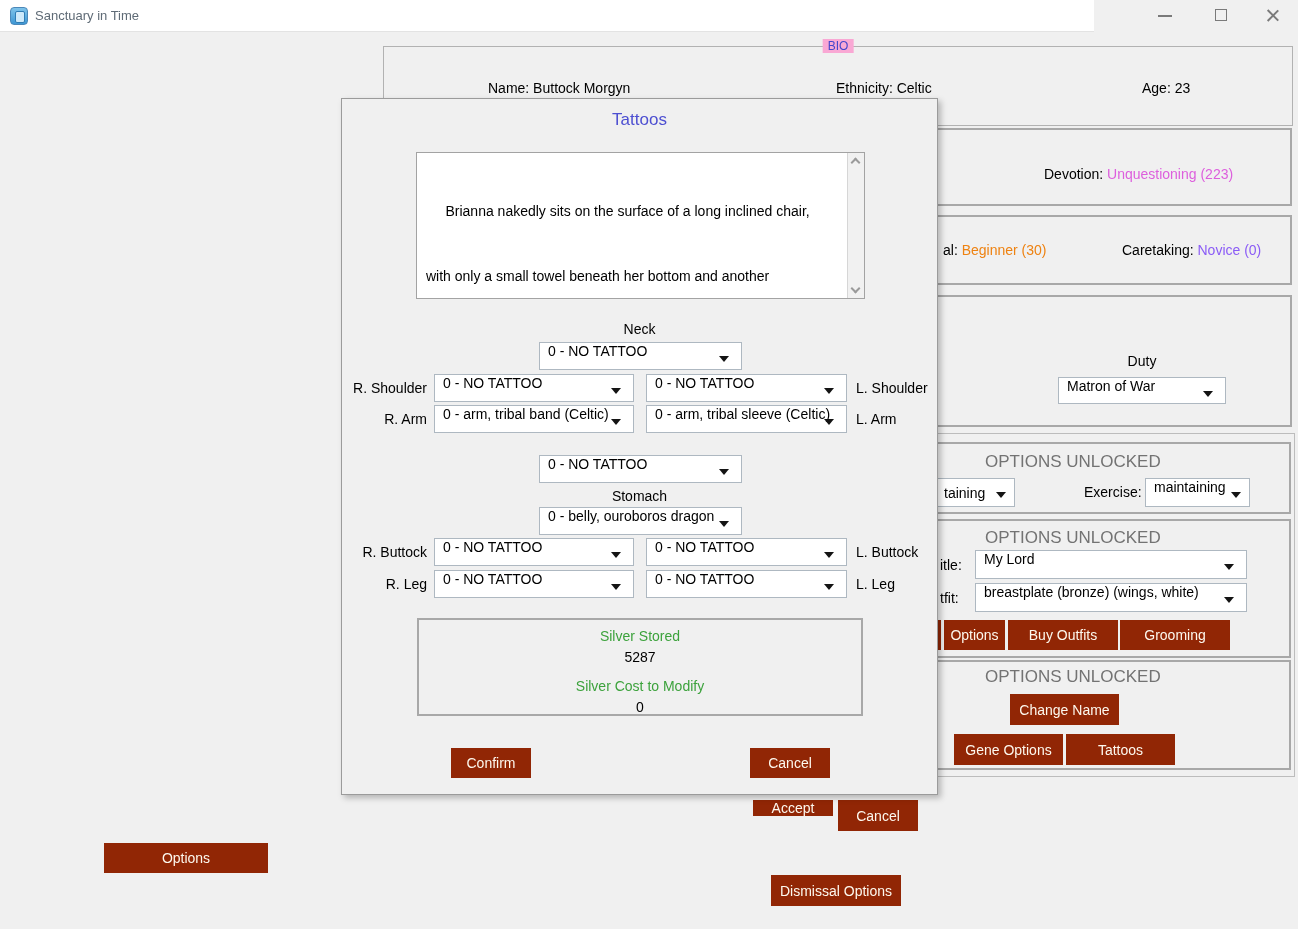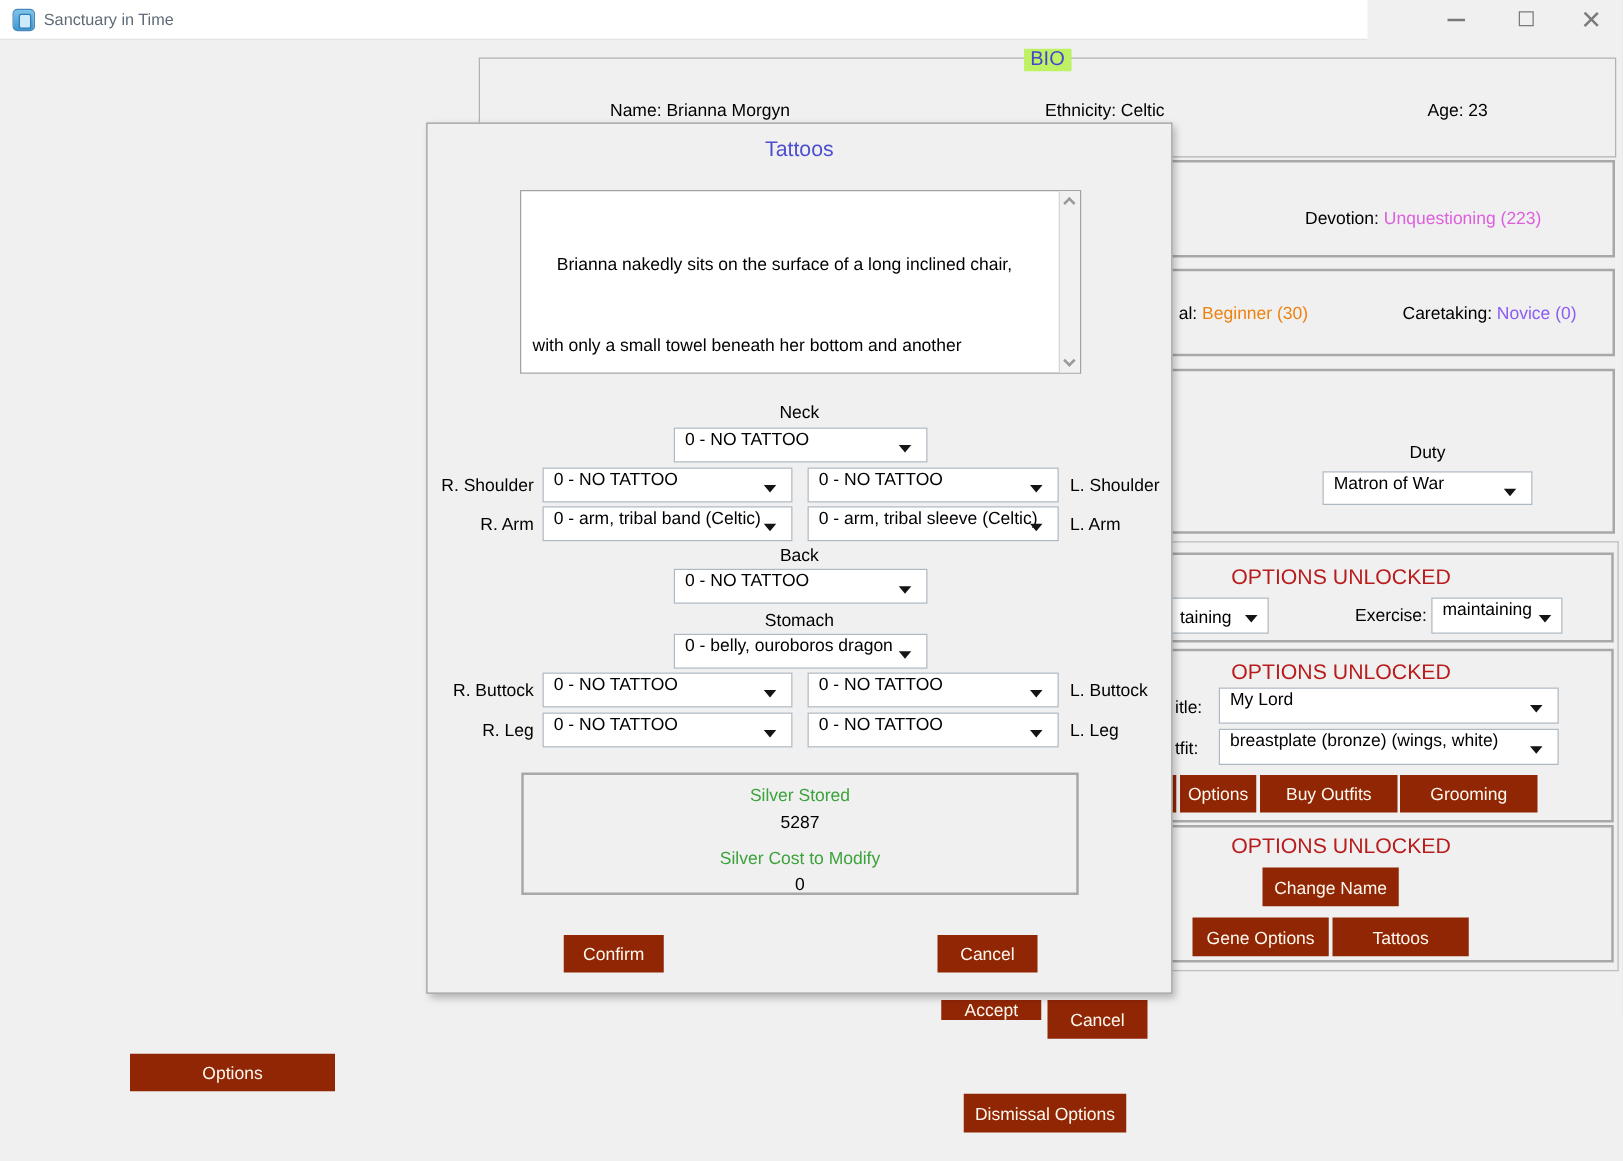--- a/index.html
+++ b/index.html
@@ -25,23 +25,23 @@
   .gbox { position:absolute; border:2px solid #a8a8a8; background:transparent; }
   .lbl { position:absolute; font-size:14px; color:#000; white-space:nowrap; }
   .btn { position:absolute; background:#912605; color:#fdf8ee; font-size:14px; border:none;
          display:flex; align-items:center; justify-content:center; cursor:pointer;
          font-family:"Liberation Sans", sans-serif; white-space:nowrap; }
   .dd { position:absolute; background:#ffffff; border:1px solid #aeb8c1; display:flex; align-items:flex-start;
         font-size:14px; color:#000; padding-left:8px; cursor:pointer; white-space:nowrap; overflow:hidden; }
   .arr { position:absolute; right:12px; top:13px; width:0; height:0;
          border-left:5px solid transparent; border-right:5px solid transparent; border-top:6px solid #141414; }
   .arr-near { right:8px; }
-  .hdr-green { position:absolute; color:#b91c1c; font-size:17px; text-align:center; white-space:nowrap; }
-  .legend { position:absolute; top:-8px; left:50%; transform:translateX(-50%); background:#bef264;
-            padding:0 5px; font-size:16px; color:#4646cc; }
+  .hdr-green { position:absolute; color:#737373; font-size:17px; text-align:center; white-space:nowrap; }
+  .legend { position:absolute; top:-8px; left:50%; transform:translateX(-50%); background:#f9a8d4;
+            padding:0 5px; font-size:12px; color:#4646cc; }
   
   .modal { position:absolute; left:341px; top:98px; width:597px; height:697px; background:#f0f0f0;
            border:1px solid #9b9b9b; box-shadow:3px 3px 6px rgba(0,0,0,0.25); }
   .modal-title { position:absolute; top:11px; left:0; width:100%; text-align:center;
                  font-size:17px; color:#4d4fd1; }
   .descbox { position:absolute; left:74px; top:53px; width:449px; height:147px; background:#fff;
              border:1px solid #a3a3a3; }
   .desc-text { position:absolute; left:0; top:0; right:17px; bottom:0; padding:5px 4px 4px 9px;
                font-size:14px; line-height:21.5px; white-space:pre; overflow:hidden; color:#000; }
   .sbar { position:absolute; right:0; top:0; bottom:0; width:17px; background:#f1f1f1;
@@ -66,21 +66,21 @@
   <div class="titlebar">
     <div class="app-icon"></div>
     <div class="win-title">Sanctuary in Time</div>
     <div class="wc wc-min"></div>
     <div class="wc wc-max"></div>
     <div class="wc wc-close"></div>
   </div>
 
   <div class="gbox" style="left:383px; top:46px; width:910px; height:80px; border-width:1px; border-color:#b2b2b2;">
     <div class="legend">BIO</div>
-    <div class="lbl" style="left:104px; top:33px;">Name: Brianna Morgyn</div>
+    <div class="lbl" style="left:104px; top:33px;">Name: Buttock Morgyn</div>
     <div class="lbl" style="left:452px; top:33px;">Ethnicity: Celtic</div>
     <div class="lbl" style="left:758px; top:33px;">Age: 23</div>
   </div>
 
   <div class="gbox" style="left:700px; top:128px; width:592px; height:78px;">
     <div class="lbl" style="left:342px; top:36px;"><span>Devotion: </span><span class="magenta">Unquestioning (223)</span></div>
   </div>
 
   <div class="gbox" style="left:700px; top:215px; width:592px; height:70px;">
     <div class="lbl" style="left:241px; top:25px;"><span>al: </span><span class="orange">Beginner (30)</span></div>
@@ -178,21 +178,20 @@
     <div class="dd" style="left:92px; top:306px; width:200px; height:28px;">
       <span>0 - arm, tribal band (Celtic)</span>
       <i class="arr"></i>
     </div>
     <div class="dd" style="left:304px; top:306px; width:201px; height:28px;">
       <span>0 - arm, tribal sleeve (Celtic)</span>
       <i class="arr"></i>
     </div>
     <div class="lbl" style="left:514px; top:312px;">L. Arm</div>
 
-    <div class="lbl center-lbl" style="top:337px;">Back</div>
     <div class="dd" style="left:197px; top:356px; width:203px; height:28px;">
       <span>0 - NO TATTOO</span>
       <i class="arr"></i>
     </div>
 
     <div class="lbl center-lbl" style="top:389px;">Stomach</div>
     <div class="dd" style="left:197px; top:408px; width:203px; height:28px;">
       <span>0 - belly, ouroboros dragon</span>
       <i class="arr"></i>
     </div>

